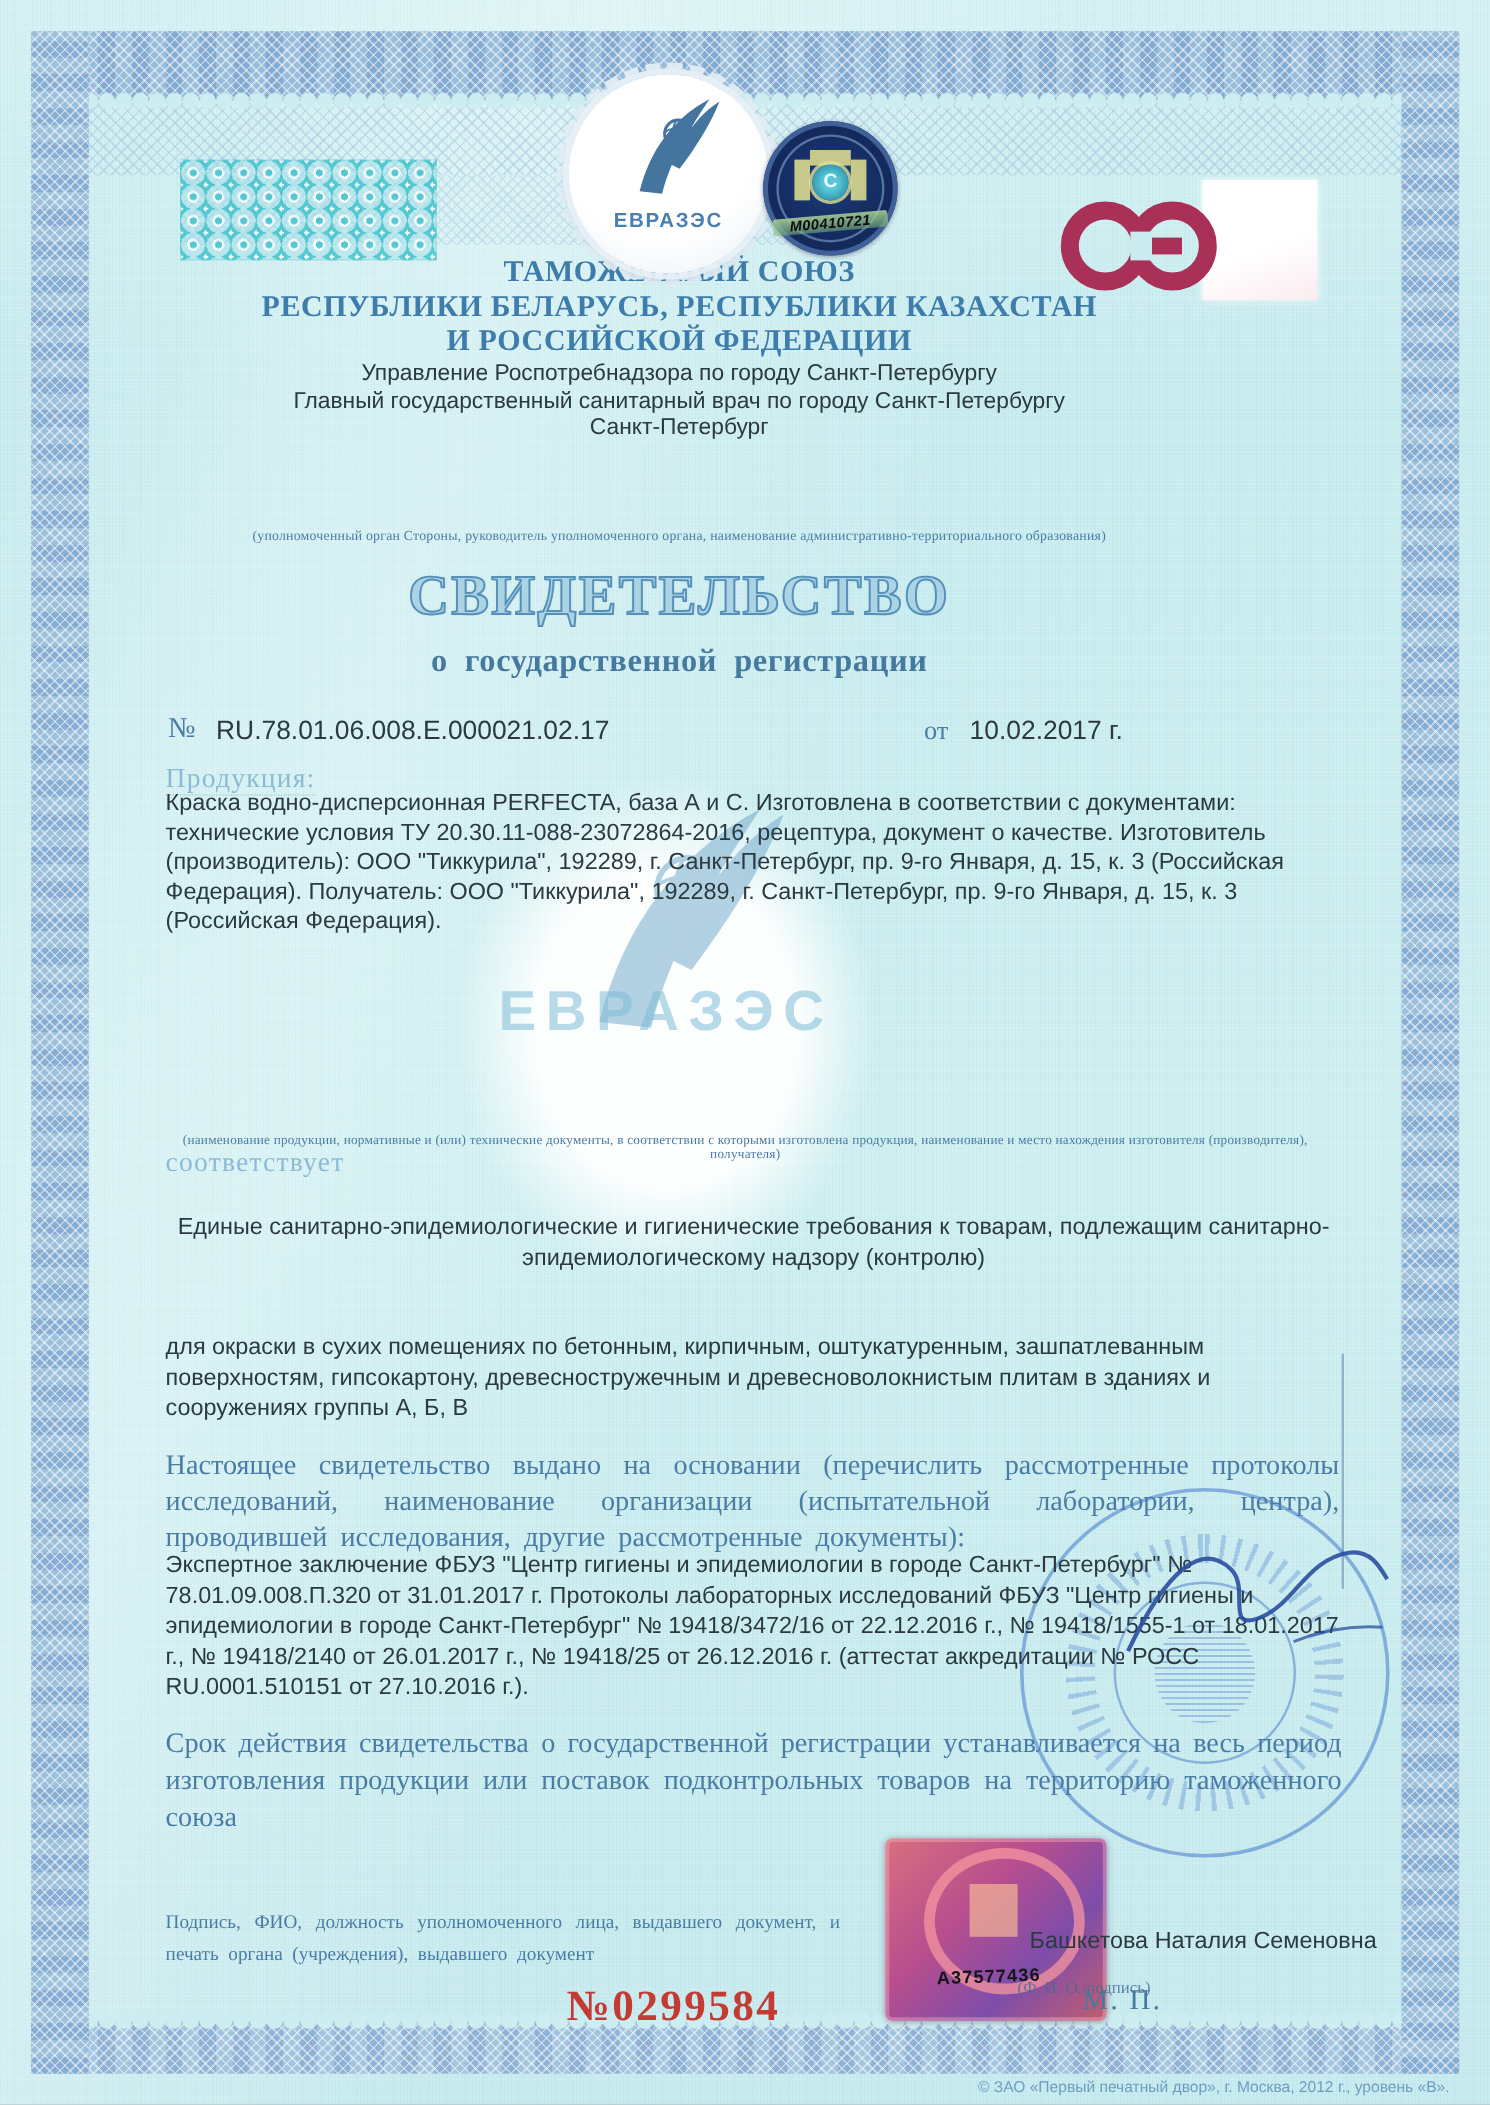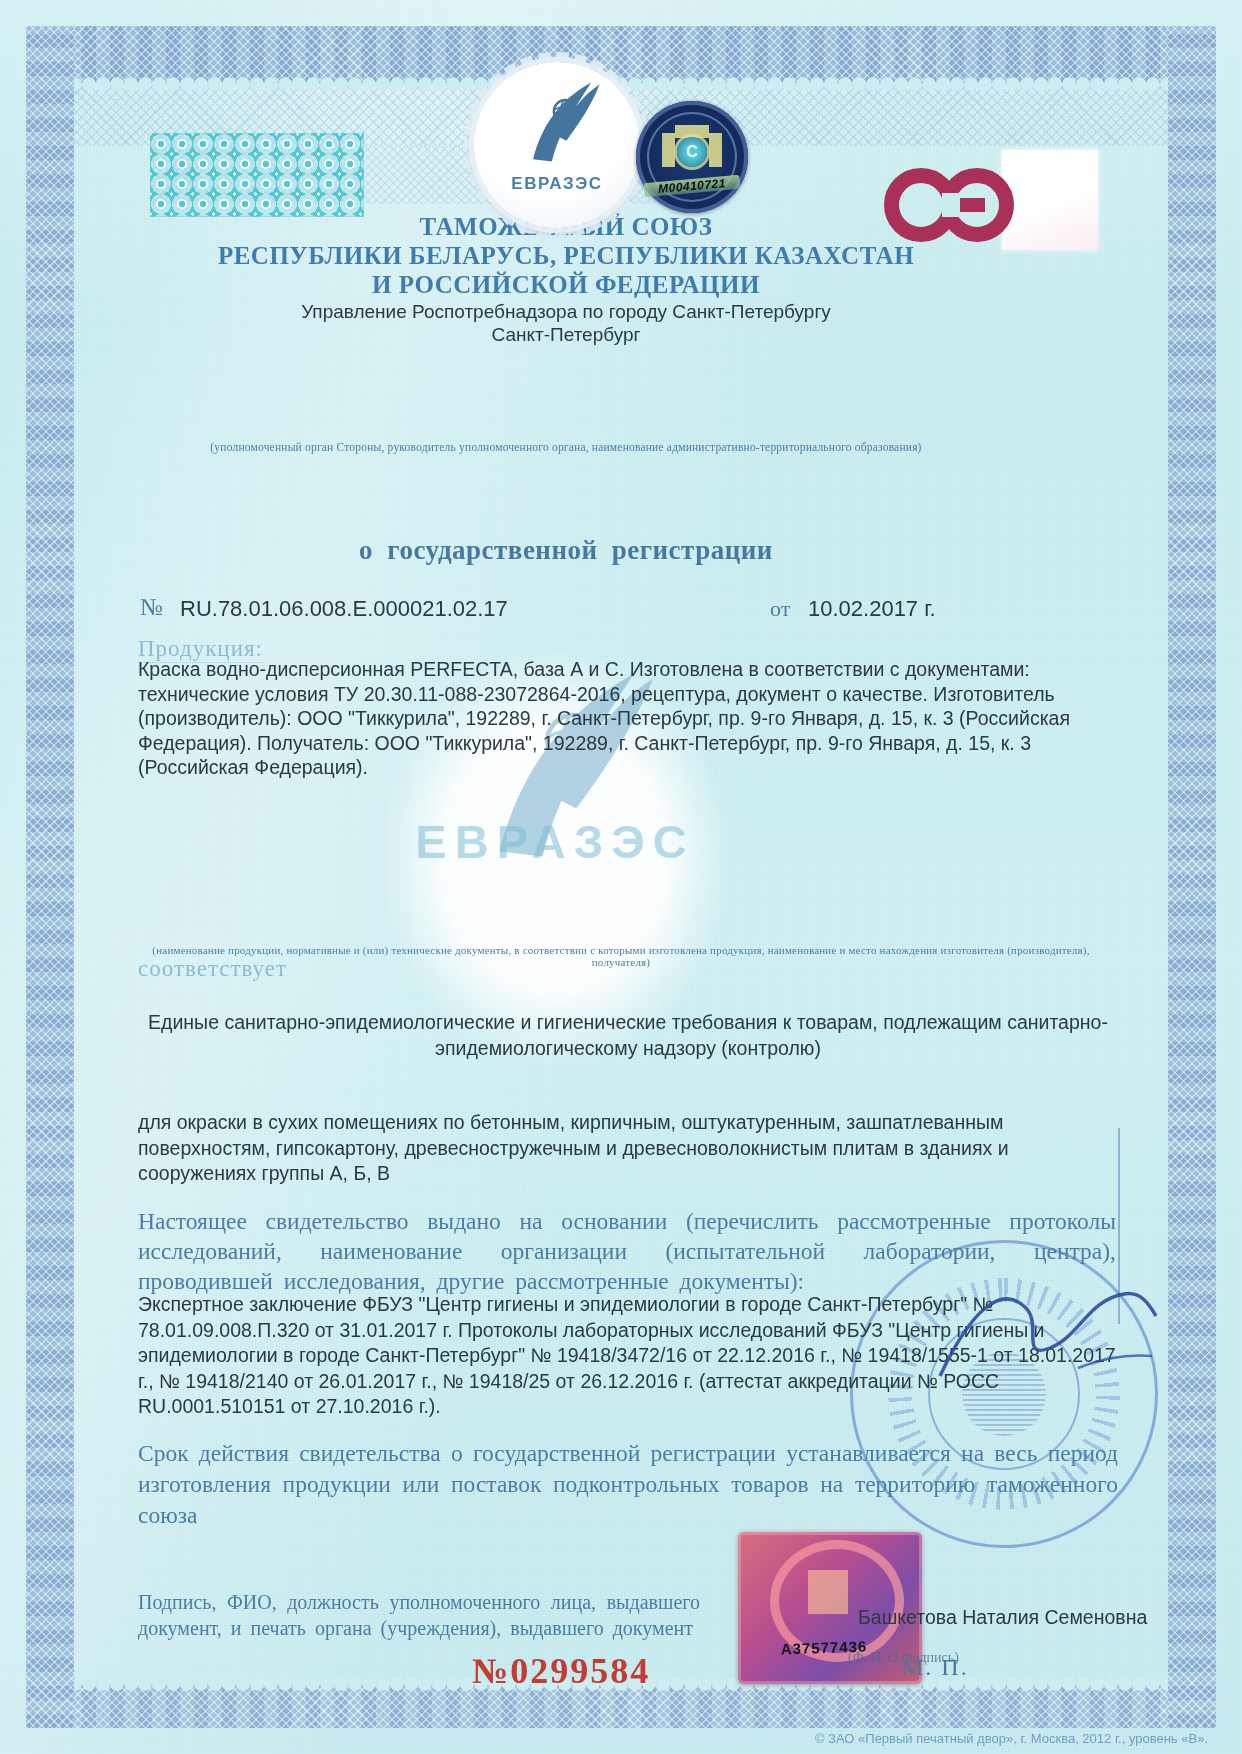--- a/index.html
+++ b/index.html
@@ -214,24 +214,26 @@
   </div>
   <div class="pink-block"></div>
 
   <div class="center-wrap" style="top:212px;">
     <div class="union-line">ТАМОЖЕННЫЙ СОЮЗ</div>
     <div class="union-line">РЕСПУБЛИКИ БЕЛАРУСЬ, РЕСПУБЛИКИ КАЗАХСТАН</div>
     <div class="union-line">И РОССИЙСКОЙ ФЕДЕРАЦИИ</div>
   </div>
   <div class="center-wrap" style="top:301px;">
     <div class="authority-line">Управление Роспотребнадзора по городу Санкт-Петербургу</div>
+    <div class="authority-line">Главный государственный санитарный врач по городу Санкт-Петербургу</div>
     <div class="authority-line">Санкт-Петербург</div>
   </div>
   <div class="center-wrap caption-sm" style="top:441px;">(уполномоченный орган Стороны, руководитель уполномоченного органа, наименование административно-территориального образования)</div>
 
+  <div class="center-wrap title-main" style="top:470px;">СВИДЕТЕЛЬСТВО</div>
   <div class="center-wrap title-sub" style="top:535px;">о государственной регистрации</div>
 
   <div class="block serif-blue" style="left:140px; top:594px; font-size:24px;">№</div>
   <div class="block sans-dark" style="left:180px; top:596px; font-size:22px;">RU.78.01.06.008.Е.000021.02.17</div>
   <div class="block serif-blue" style="left:770px; top:596px; font-size:22px;">от</div>
   <div class="block sans-dark" style="left:808px; top:596px; font-size:22px;">10.02.2017 г.</div>
 
   <div class="block faint-label" style="left:138px; top:636px;">Продукция:</div>
   <div class="block sans-dark p-sans" style="left:138px; top:657px; width:980px;">Краска водно-дисперсионная PERFECTA, база А и С. Изготовлена в соответствии с документами: технические условия ТУ 20.30.11-088-23072864-2016, рецептура, документ о качестве. Изготовитель (производитель): ООО "Тиккурила", 192289, г. Санкт-Петербург, пр. 9-го Января, д. 15, к. 3 (Российская Федерация).  Получатель: ООО "Тиккурила", 192289, г. Санкт-Петербург, пр. 9-го Января, д. 15, к. 3 (Российская Федерация).</div>
   <div class="center-wrap caption-sm" style="top:944px; left:130px; right:130px; font-size:11px;">(наименование продукции, нормативные и (или) технические документы, в соответствии с которыми изготовлена продукция, наименование и место нахождения изготовителя (производителя), получателя)</div>
@@ -255,20 +257,20 @@
     <path d="M12,104 C44,36 74,12 98,36 C114,52 92,88 122,76 C152,64 160,28 196,22 C214,19 222,34 228,44" fill="none" stroke="#2a4ea0" stroke-width="3.5" opacity=".9"></path>
     <path d="M150,96 C170,88 196,82 224,84" fill="none" stroke="#2a4ea0" stroke-width="2.5" opacity=".75"></path>
   </svg>
 
   <div class="holo2">
     <div class="ring"></div>
     <div class="sq"></div>
     <div class="code">А37577436</div>
   </div>
 
-  <div class="block serif-blue" style="left:138px; top:1590px; width:562px; font-size:20px; line-height:25.5px; text-align:justify; word-spacing:4px;">Подпись, ФИО, должность уполномоченного лица, выдавшего документ, и печать органа (учреждения), выдавшего документ</div>
+  <div class="block serif-blue" style="left:138px; top:1590px; width:562px; font-size:16px; line-height:25.5px; text-align:justify; word-spacing:4px;">Подпись, ФИО, должность уполномоченного лица, выдавшего документ, и печать органа (учреждения), выдавшего документ</div>
   <div class="block sans-dark" style="left:858px; top:1606px; font-size:19.5px; z-index:6;">Башкетова Наталия Семеновна</div>
   <div class="block fio-caption" style="left:848px; top:1650px; z-index:6;">(Ф. И. О./подпись)</div>
   <div class="block blank-no" style="left:472px; top:1650px;">№0299584</div>
   <div class="block mp" style="left:902px; top:1654px; z-index:6;">М. П.</div>
 
   <div class="footer">© ЗАО «Первый печатный двор», г. Москва, 2012 г., уровень «В».</div>
 </div>
 
 </body></html>

